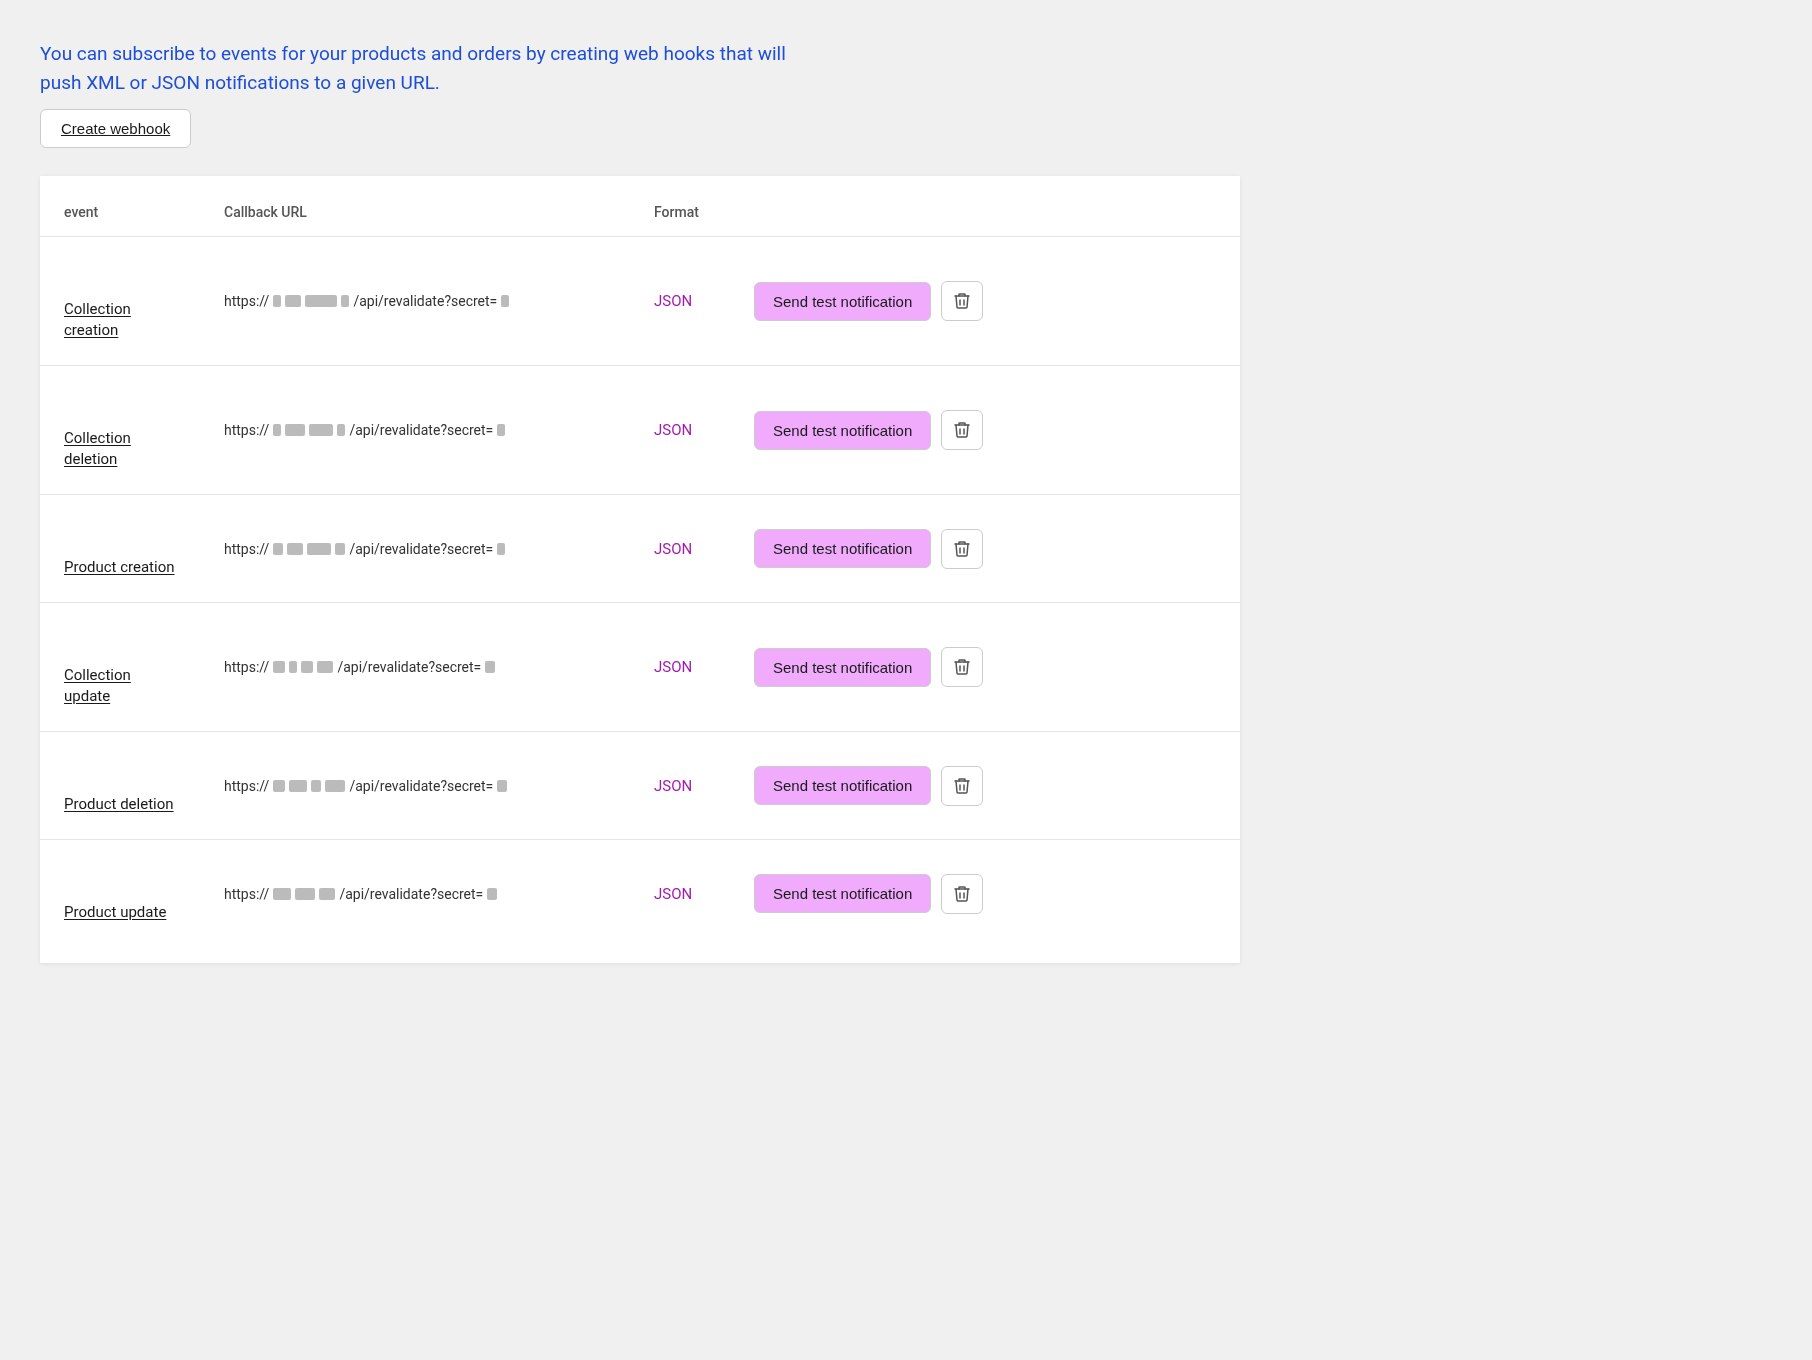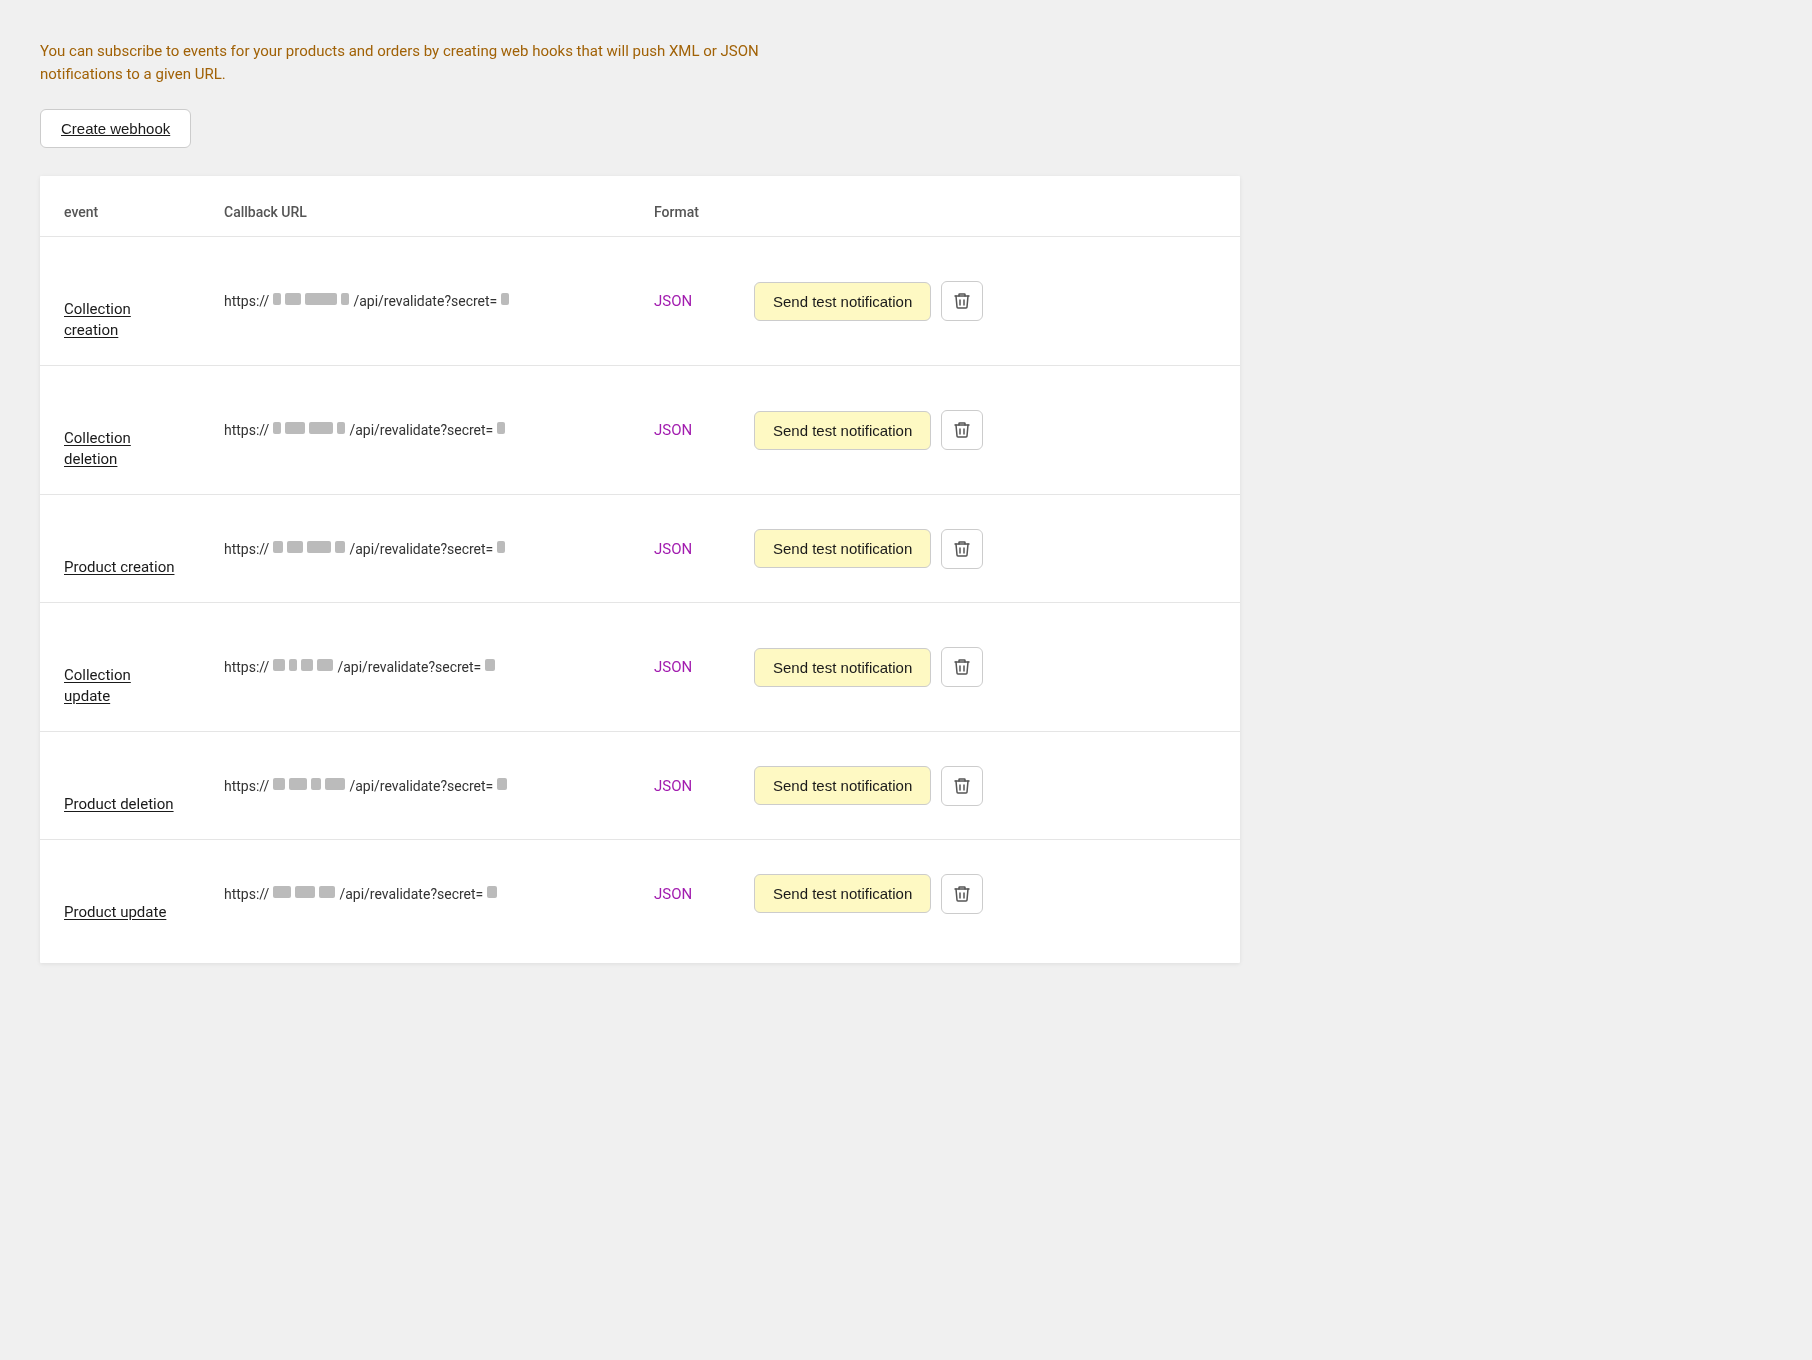--- a/index.html
+++ b/index.html
@@ -21,23 +21,23 @@
       max-width: 1200px;
     }
 
     .page-title {
       font-size: 22px;
       font-weight: 700;
       margin-bottom: 10px;
     }
 
     .page-description {
-      font-size: 15px;
-      color: #a16207;
-      margin-bottom: 24px;
+      font-size: 19px;
+      color: #1d4ed8;
+      margin-bottom: 12px;
       line-height: 1.5;
       max-width: 760px;
     }
 
     .create-webhook-btn {
       display: inline-block;
       padding: 10px 20px;
       background: #fff;
       border: 1px solid #ccc;
       border-radius: 6px;
@@ -102,20 +102,21 @@
       cursor: pointer;
       line-height: 1.4;
       display: inline-block;
       margin-top: 38px;
     }
 
     .url-cell {
       font-size: 14px;
       color: #333;
       display: flex;
+      align-items: center;
       gap: 4px;
       flex-wrap: wrap;
     }
 
     .url-text {
       color: #333;
     }
 
     .url-redacted {
       display: inline-block;
@@ -131,21 +132,21 @@
     }
 
     .actions-cell {
       display: flex;
       align-items: center;
       gap: 10px;
     }
 
     .send-test-btn {
       padding: 10px 18px;
-      background: #fef9c3;
+      background: #f0abfc;
       border: 1px solid #ccc;
       border-radius: 6px;
       font-size: 15px;
       cursor: pointer;
       white-space: nowrap;
       color: #1a1a1a;
     }
 
     .delete-btn {
       padding: 10px 12px;

